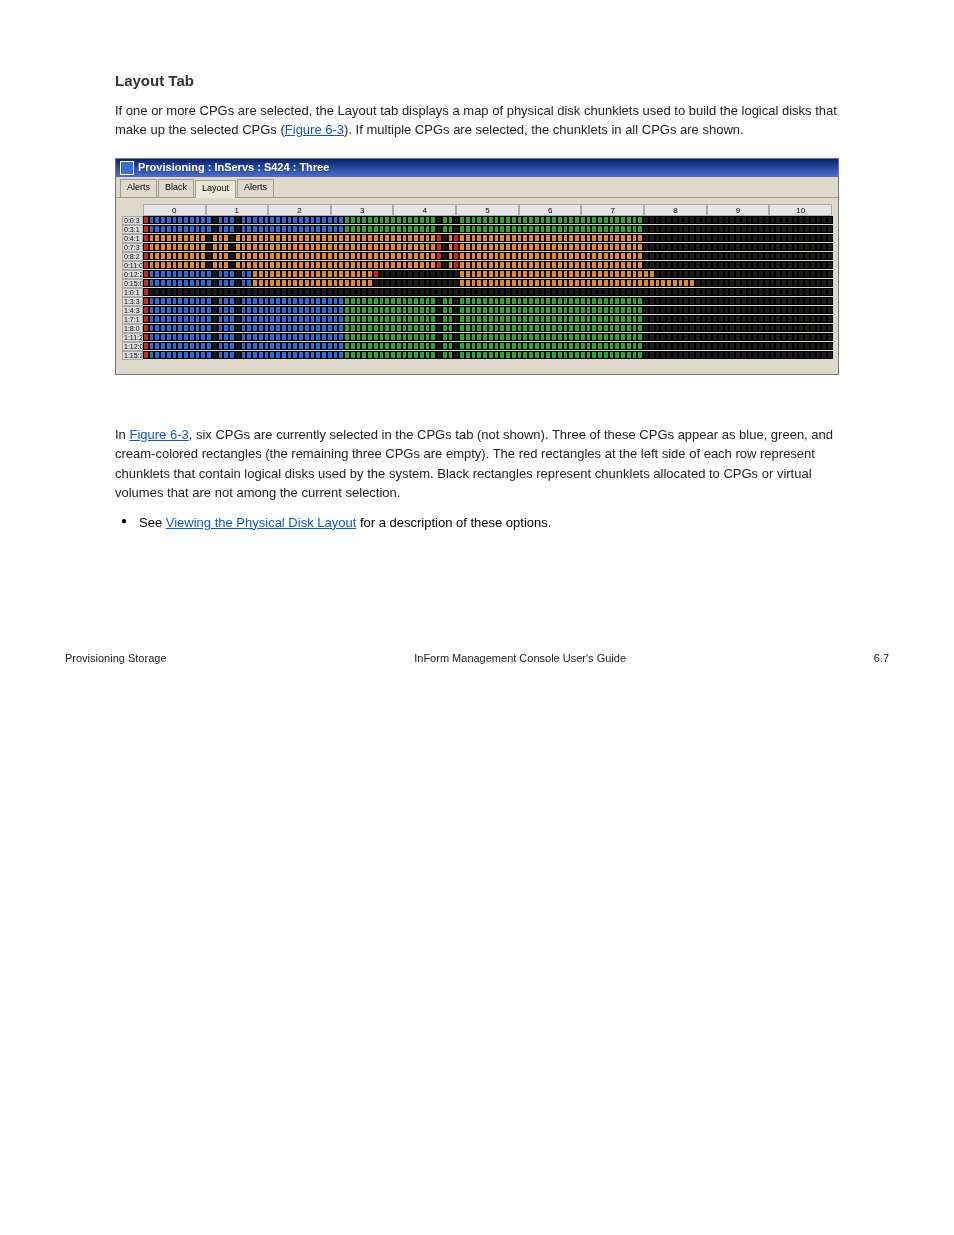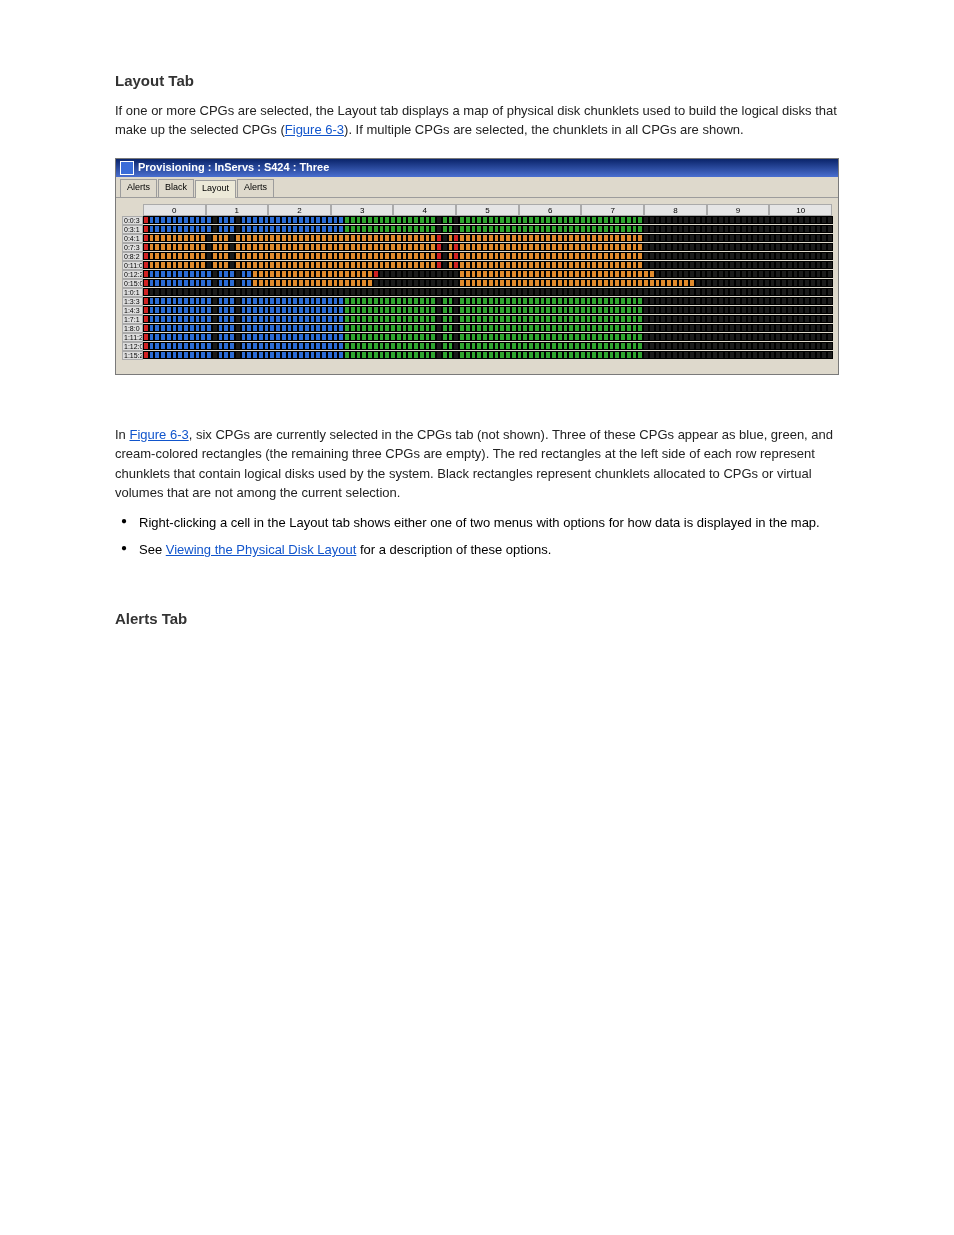--- a/index.html
+++ b/index.html
@@ -2044,23 +2044,26 @@
 </div>
 
 <div class="spbig"></div>
 
 <p class="body-text">
   <span>In </span><span class="link">Figure 6-3</span><span>, six CPGs are currently selected in the CPGs tab (not shown). Three of these CPGs appear as blue, green, and cream-colored rectangles (the remaining three CPGs are empty). The red rectangles at the left side of each row represent chunklets that contain logical disks used by the system. Black rectangles represent chunklets allocated to CPGs or virtual volumes that are not among the current selection.</span>
 </p>
 
 
 <ul class="bullet-list">
-  <li>Right-clicking a cell in the Layout tab shows either one of two menus with options for how data is displayed in the map.</li>
   <li>
     <span>See </span><span class="link">Viewing the Physical Disk Layout</span><span> for a description of these options.</span>
   </li>
 </ul>
 
 <div class="spbig"></div>
 
-<div class="section-title">Alerts Tab</div>
 
+<div class="foot">
+  <span>Provisioning Storage</span>
+  <span>InForm Management Console User's Guide</span>
+  <span>6.7</span>
+</div>
 </div>
 
 </body></html>

